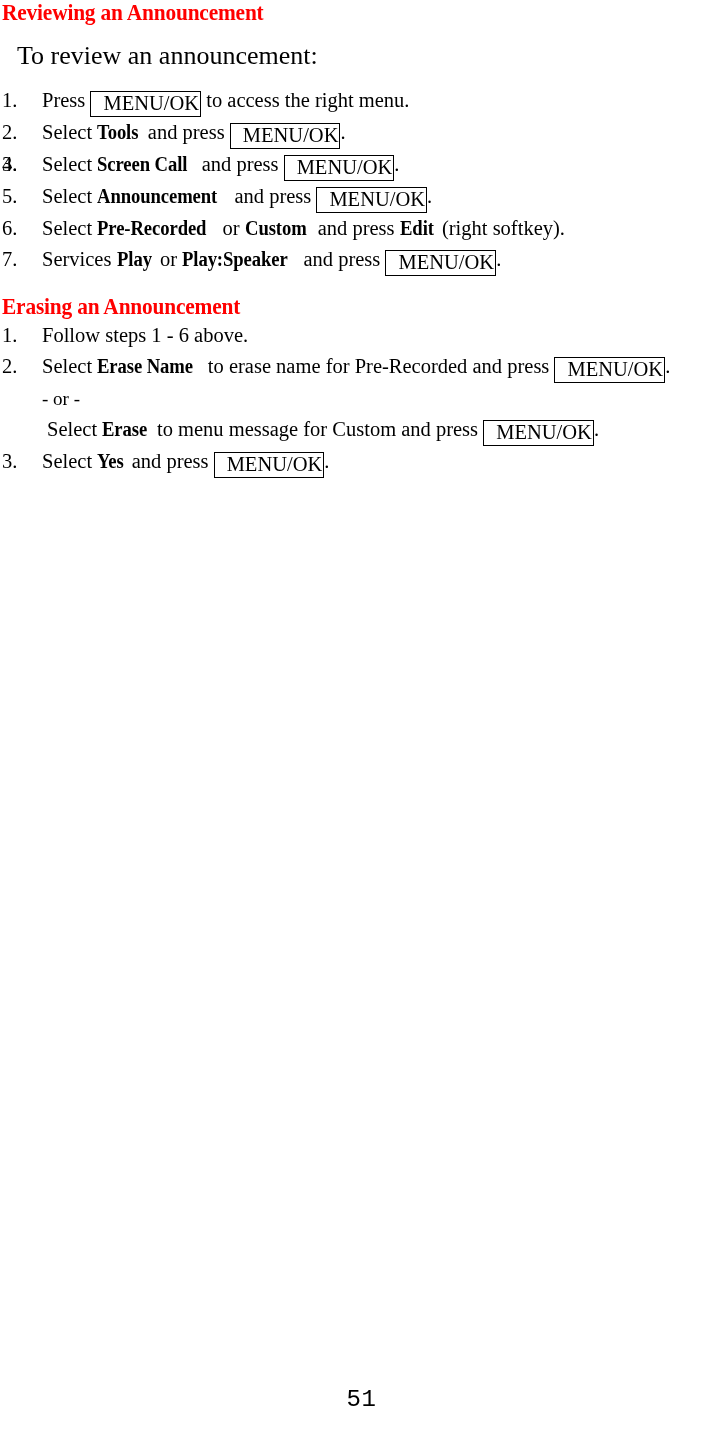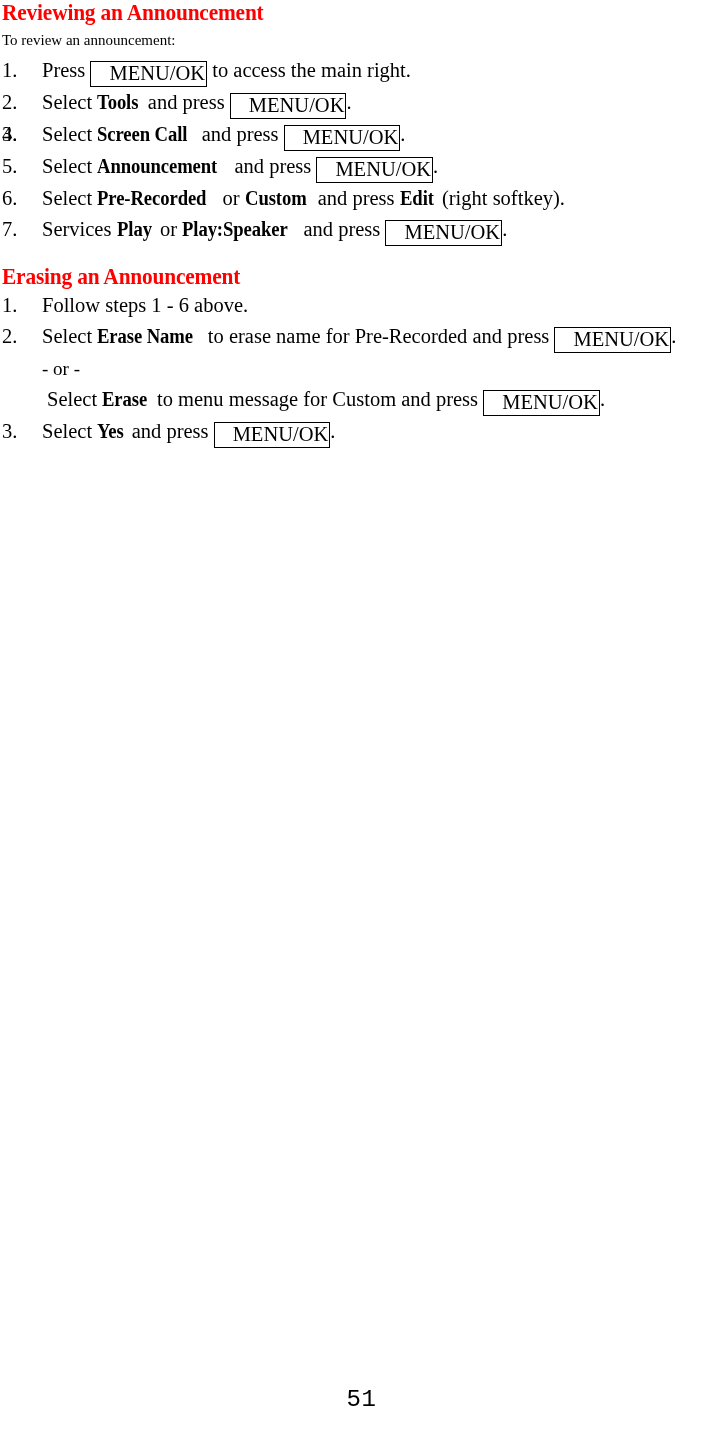--- a/index.html
+++ b/index.html
@@ -40,24 +40,24 @@
     letter-spacing: -0.2px;
     transform: scaleX(0.93);
     transform-origin: left center;
     white-space: nowrap;
     margin: 0;
     padding: 0;
   }
 
   
   .lead {
-    font-size: 15px;
+    font-size: 26px;
     line-height: 29px;
     white-space: nowrap;
-    margin: 0;
+    margin: 15px;
     padding: 0;
   }
 
   
   .steps {
     margin: 0;
     padding: 0;
     list-style: none;
   }
   .step {
@@ -94,21 +94,21 @@
     display: inline-block;
     transform: scaleX(0.91);
     transform-origin: left center;
     letter-spacing: -0.1px;
   }
 
   
   .key {
     display: inline-block;
     border: 1px solid #000000;
-    padding: 0px 1px 1px 18px;
+    padding: 0px 1px 1px 12px;
     margin: 0 0px;
     line-height: 23px;
     font-size: 20.5px;
     vertical-align: -3px;
     white-space: nowrap;
     text-align: center;
   }
 
   .gap-between-sections {
     height: 18px;
@@ -128,21 +128,21 @@
   }
 </style>
 </head>
 <body>
 
 <div class="page">
   <div class="content" id="content-root">
       <div class="section-heading" style="color: rgb(255, 0, 0);">Reviewing an Announcement</div>
       <div class="lead">To review an announcement:</div>
       <div class="steps">
-        <div class="step"><span class="step-num">1.</span><span><span>Press </span><span class="key">MENU/OK</span><span> to access the main right.</span></span></div>
+        <div class="step"><span class="step-num">1.</span><span><span>Press </span><span class="key">MENU/OK</span><span> to access the right menu.</span></span></div>
         <div class="step"><span class="step-num">2.</span><span><span>Select </span><b class="kw">Tools</b><span> and press </span><span class="key">MENU/OK</span><span>.</span></span></div>
         <div class="step"><span class="step-num">3.</span></div>
         <div class="step"><span class="step-num">4.</span><span><span>Select </span><b class="kw">Screen Call</b><span> and press </span><span class="key">MENU/OK</span><span>.</span></span></div>
         <div class="step"><span class="step-num">5.</span><span><span>Select </span><b class="kw">Announcement</b><span> and press </span><span class="key">MENU/OK</span><span>.</span></span></div>
         <div class="step"><span class="step-num">6.</span><span><span>Select </span><b class="kw">Pre-Recorded</b><span> or </span><b class="kw">Custom</b><span> and press </span><b class="kw">Edit</b><span> (right softkey).</span></span></div>
         <div class="step"><span class="step-num">7.</span><span><span>Services </span><b class="kw">Play</b><span> or </span><b class="kw">Play:Speaker</b><span> and press </span><span class="key">MENU/OK</span><span>.</span></span></div>
       </div>
       <div class="gap-between-sections"></div>
       <div class="section-heading" style="color: rgb(255, 0, 0);">Erasing an Announcement</div>
       <div class="steps">

